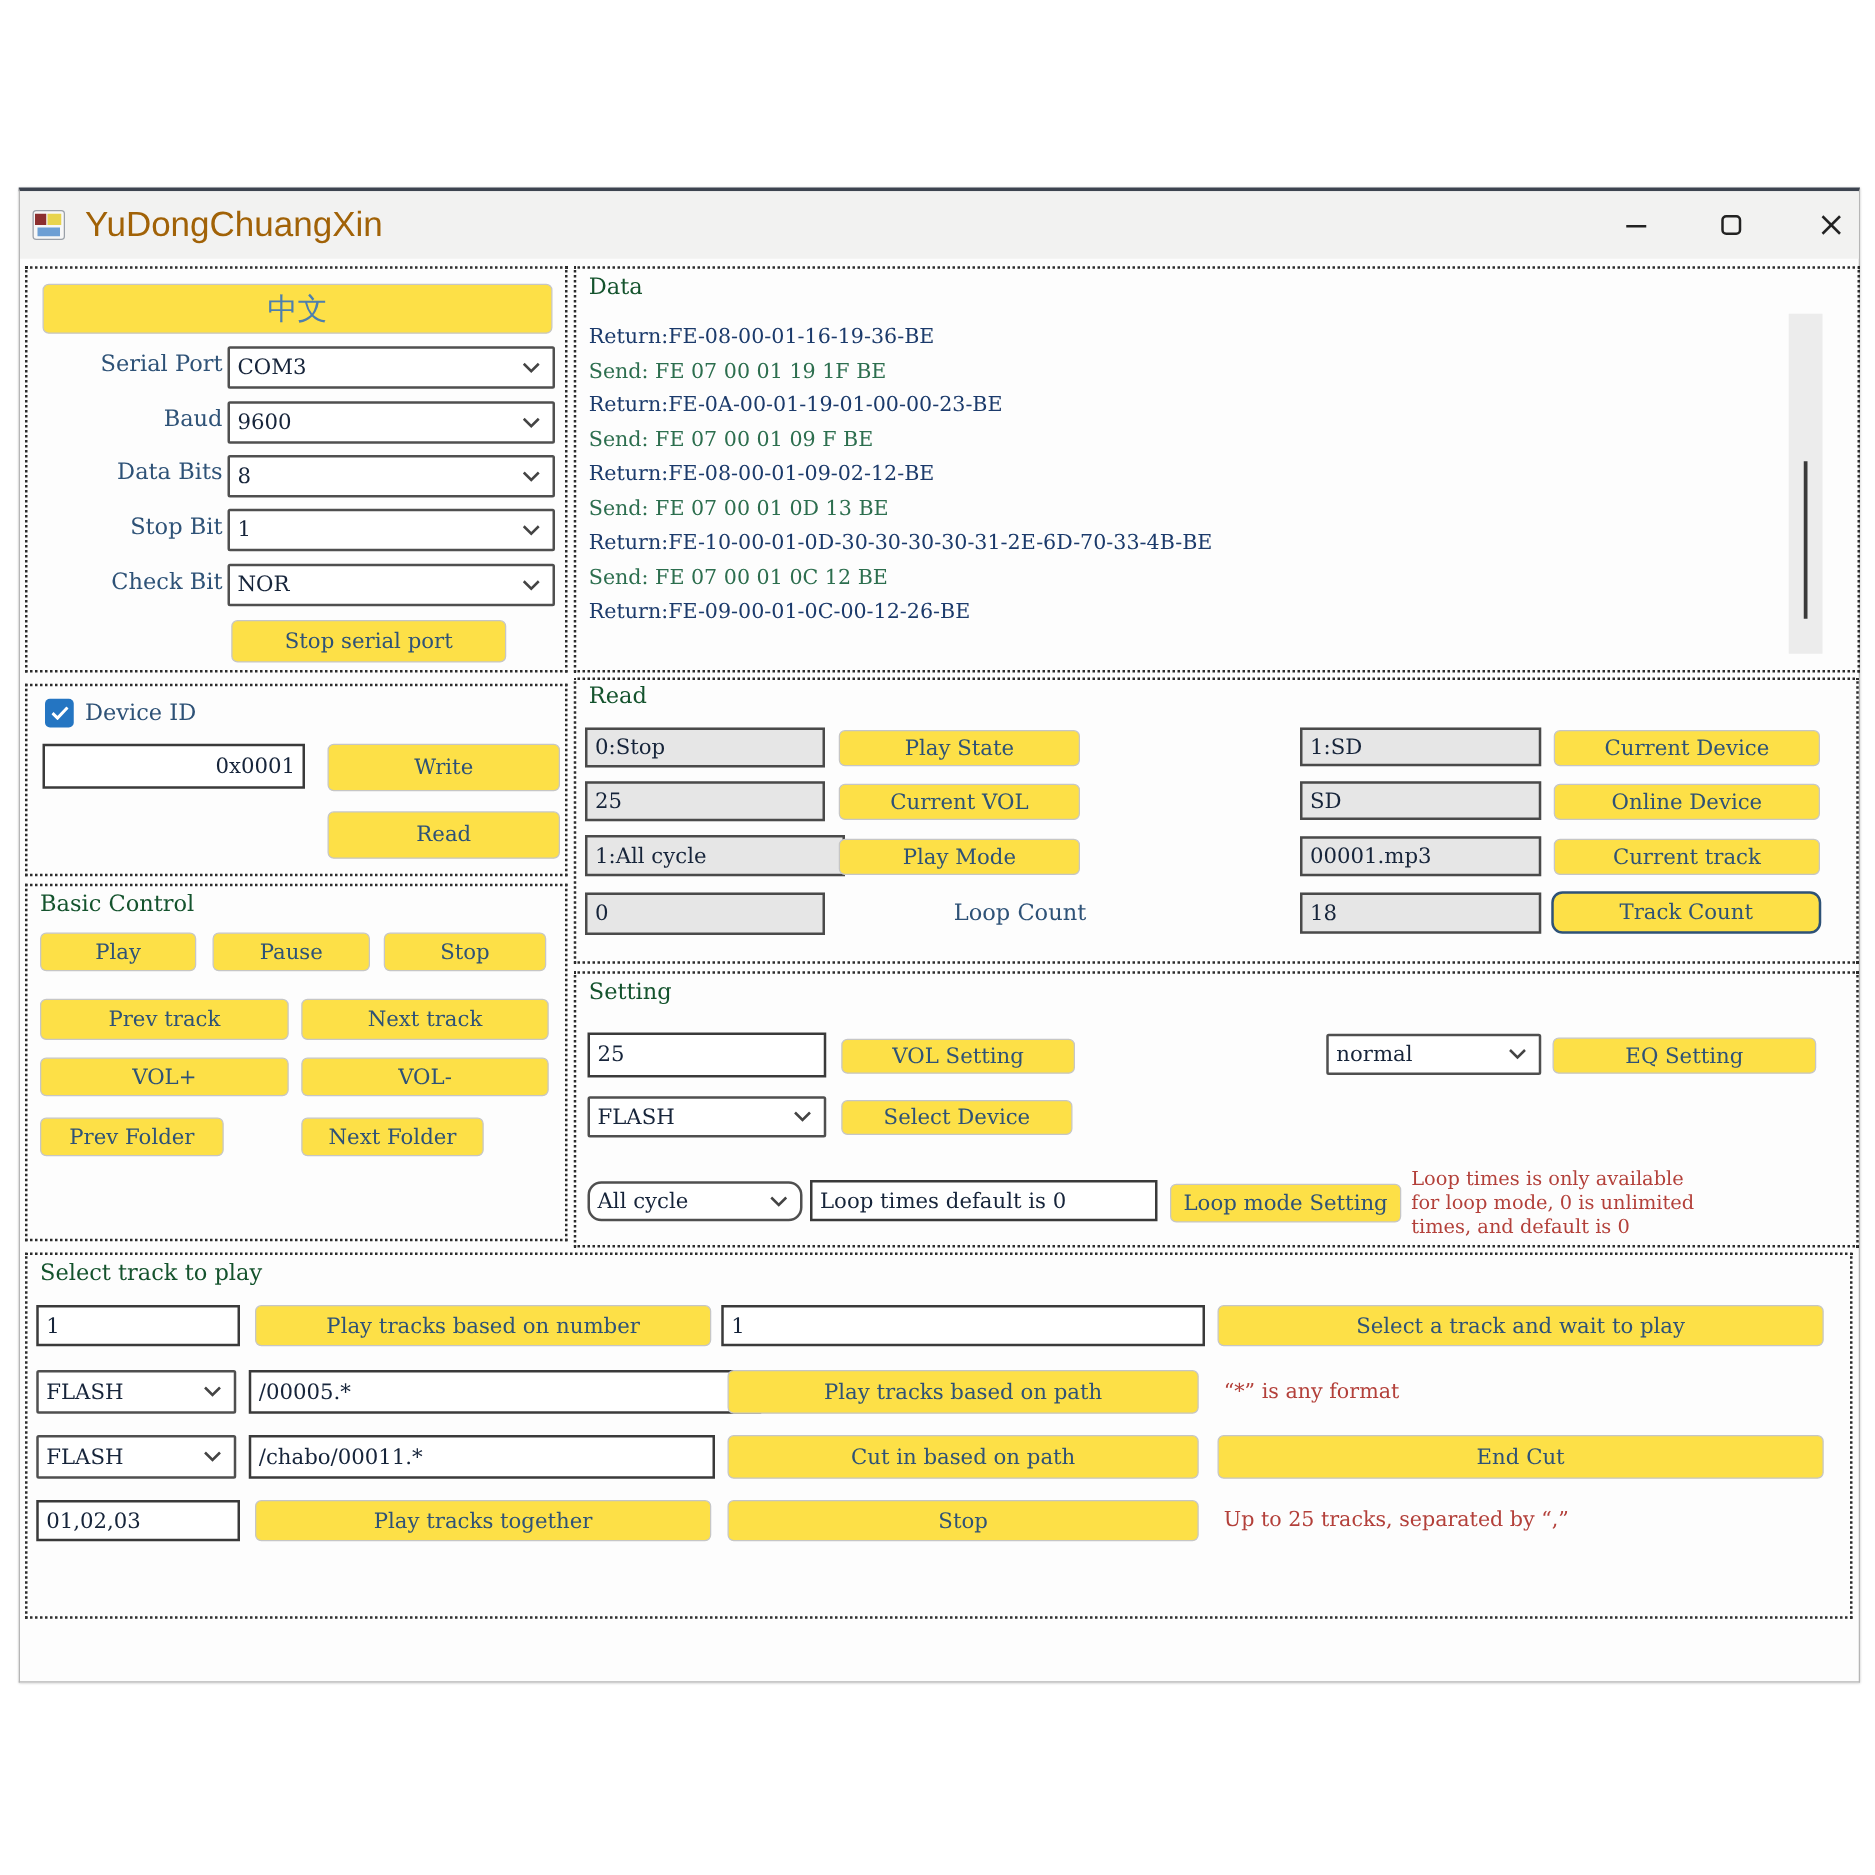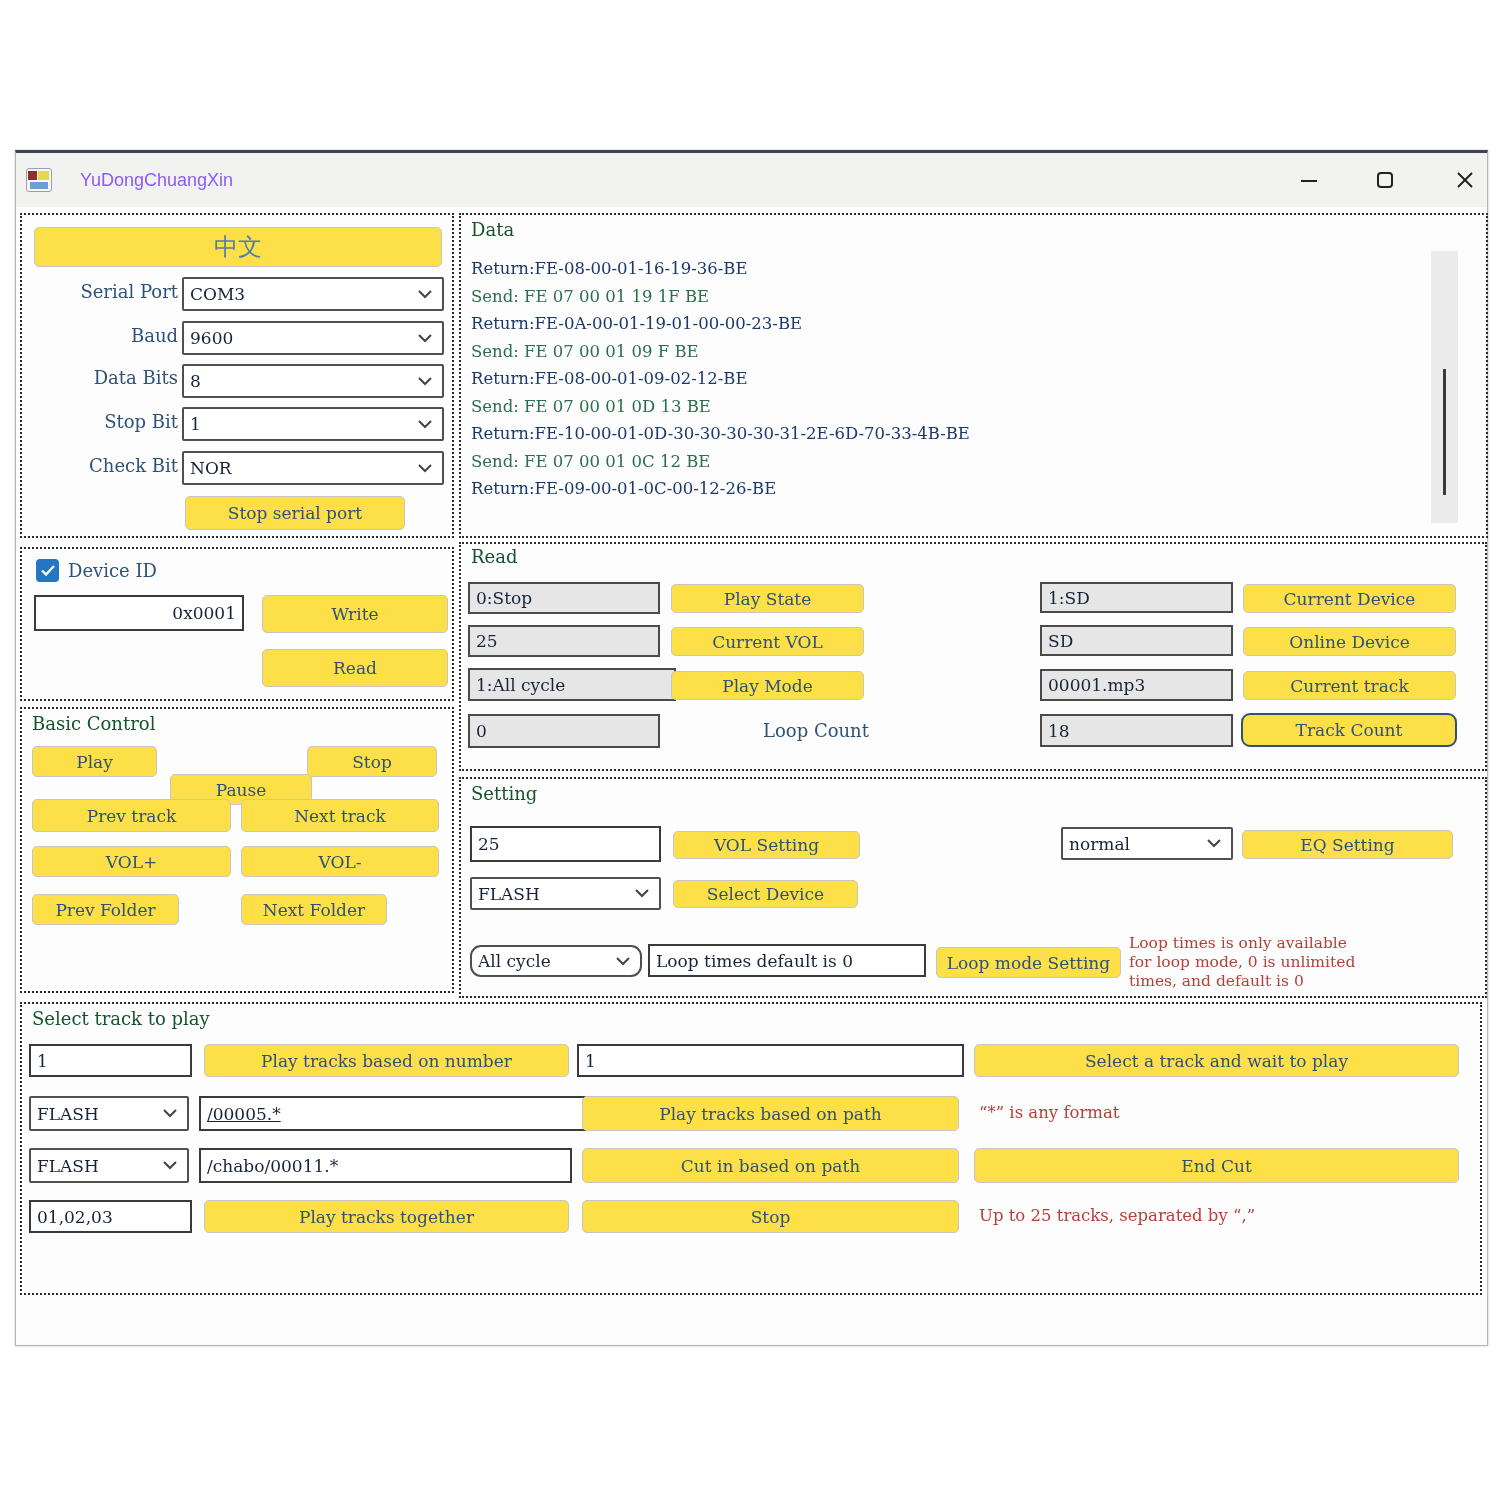--- a/index.html
+++ b/index.html
@@ -7,21 +7,21 @@
   *{box-sizing:border-box;}
   .window{position:absolute;left:15px;top:150px;width:1473px;height:1196px;background:#fdfdfd;
     border:1px solid #b6b6b6;border-top:3px solid #3d4450;box-shadow:0 0 2px rgba(0,0,0,.25);}
   .titlebar{position:absolute;left:0;top:0;width:100%;height:54px;background:#f2f2f1;
     display:flex;align-items:center;font-family:"Liberation Sans",sans-serif;}
   .app-icon{width:26px;height:24px;margin-left:10px;position:relative;background:#f7f7f7;
     border:1px solid #9aa0a8;border-radius:3px;}
   .app-icon .sq-red{position:absolute;left:1px;top:2px;width:9px;height:9px;background:#8c2f2f;}
   .app-icon .sq-yellow{position:absolute;right:2px;top:2px;width:11px;height:9px;background:#e8d44d;}
   .app-icon .sq-blue{position:absolute;left:3px;bottom:2px;width:18px;height:7px;background:#6d9fd4;}
-  .title-text{margin-left:28px;font-size:18px;color:#8b5cf6;}
+  .title-text{margin-left:16px;font-size:28px;color:#a16207;}
   .win-btn{position:absolute;top:8px;width:42px;height:38px;display:flex;align-items:center;
     justify-content:center;}
   .panel{position:absolute;border:2px dotted #2b2b2b;}
   .panel-title{position:absolute;font-size:18px;color:#14532d;}
   .btn{position:absolute;background:#fde047;border:1px solid #c6c6c6;border-radius:5px;
     color:#2e5277;font-size:17px;display:flex;align-items:center;justify-content:center;
     cursor:default;white-space:nowrap;}
   .field{position:absolute;background:#e6e6e6;border:2px solid #4a4a4a;color:#16243a;
     font-size:17px;display:flex;align-items:center;padding:0 6px;white-space:nowrap;}
   .tinput{position:absolute;background:#ffffff;border:2px solid #3a3a3a;color:#16243a;
@@ -142,21 +142,21 @@
     </div>
     <div class="flabel" style="left:46px;top:11px;">Device ID</div>
     <input class="tinput" style="left: 12px; top: 46px; width: 210px; height: 36px; text-align: right;" value="0x0001">
     <div class="btn" style="left:240px;top:46px;width:186px;height:38px;">Write</div>
     <div class="btn" style="left:240px;top:100px;width:186px;height:38px;">Read</div>
   </div>
 
   <div class="panel" style="left:4px;top:554px;width:434px;height:286px;">
     <div class="panel-title" style="left:10px;top:4px;">Basic Control</div>
     <div class="btn" style="left:10px;top:37px;width:125px;height:31px;">Play</div>
-    <div class="btn" style="left:148px;top:37px;width:142px;height:31px;margin-top:28px;">Pause</div>
+    <div class="btn" style="left:148px;top:37px;width:126px;height:31px;">Pause</div>
     <div class="btn" style="left:285px;top:37px;width:130px;height:31px;">Stop</div>
     <div class="btn" style="left:10px;top:90px;width:199px;height:33px;">Prev track</div>
     <div class="btn" style="left:219px;top:90px;width:198px;height:33px;">Next track</div>
     <div class="btn" style="left:10px;top:137px;width:199px;height:31px;">VOL+</div>
     <div class="btn" style="left:219px;top:137px;width:198px;height:31px;">VOL-</div>
     <div class="btn" style="left:10px;top:185px;width:147px;height:31px;">Prev Folder</div>
     <div class="btn" style="left:219px;top:185px;width:146px;height:31px;">Next Folder</div>
   </div>
 
   <div class="panel" style="left:443px;top:389px;width:1028px;height:229px;">
@@ -223,21 +223,21 @@
     <div class="btn" style="left:182px;top:40px;width:365px;height:33px;">Play tracks based on number</div>
     <input class="tinput" style="left: 555px; top: 40px; width: 387px; height: 33px;" value="1">
     <div class="btn" style="left:952px;top:40px;width:485px;height:33px;">Select a track and wait to play</div>
 
     <div class="select" style="left:7px;top:92px;width:160px;height:35px;">
       <span>FLASH</span>
       <svg class="chev" width="14" height="9" viewBox="0 0 14 9">
           <path d="M1 1l6 6 6-6" fill="none" stroke="#444" stroke-width="2"></path>
         </svg>
     </div>
-    <input class="tinput" style="left: 177px; top: 92px; width: 410px; height: 35px; text-decoration: underline;" value="/00005.*">
+    <input class="tinput" style="left: 177px; top: 92px; width: 410px; height: 35px;" value="/00005.*">
     <div class="btn" style="left:560px;top:92px;width:377px;height:35px;">Play tracks based on path</div>
     <div class="rednote-inline" style="left:957px;top:99px;">“*” is any format</div>
 
     <div class="select" style="left:7px;top:144px;width:160px;height:35px;">
       <span>FLASH</span>
       <svg class="chev" width="14" height="9" viewBox="0 0 14 9">
           <path d="M1 1l6 6 6-6" fill="none" stroke="#444" stroke-width="2"></path>
         </svg>
     </div>
     <input class="tinput" style="left: 177px; top: 144px; width: 373px; height: 35px;" value="/chabo/00011.*">

